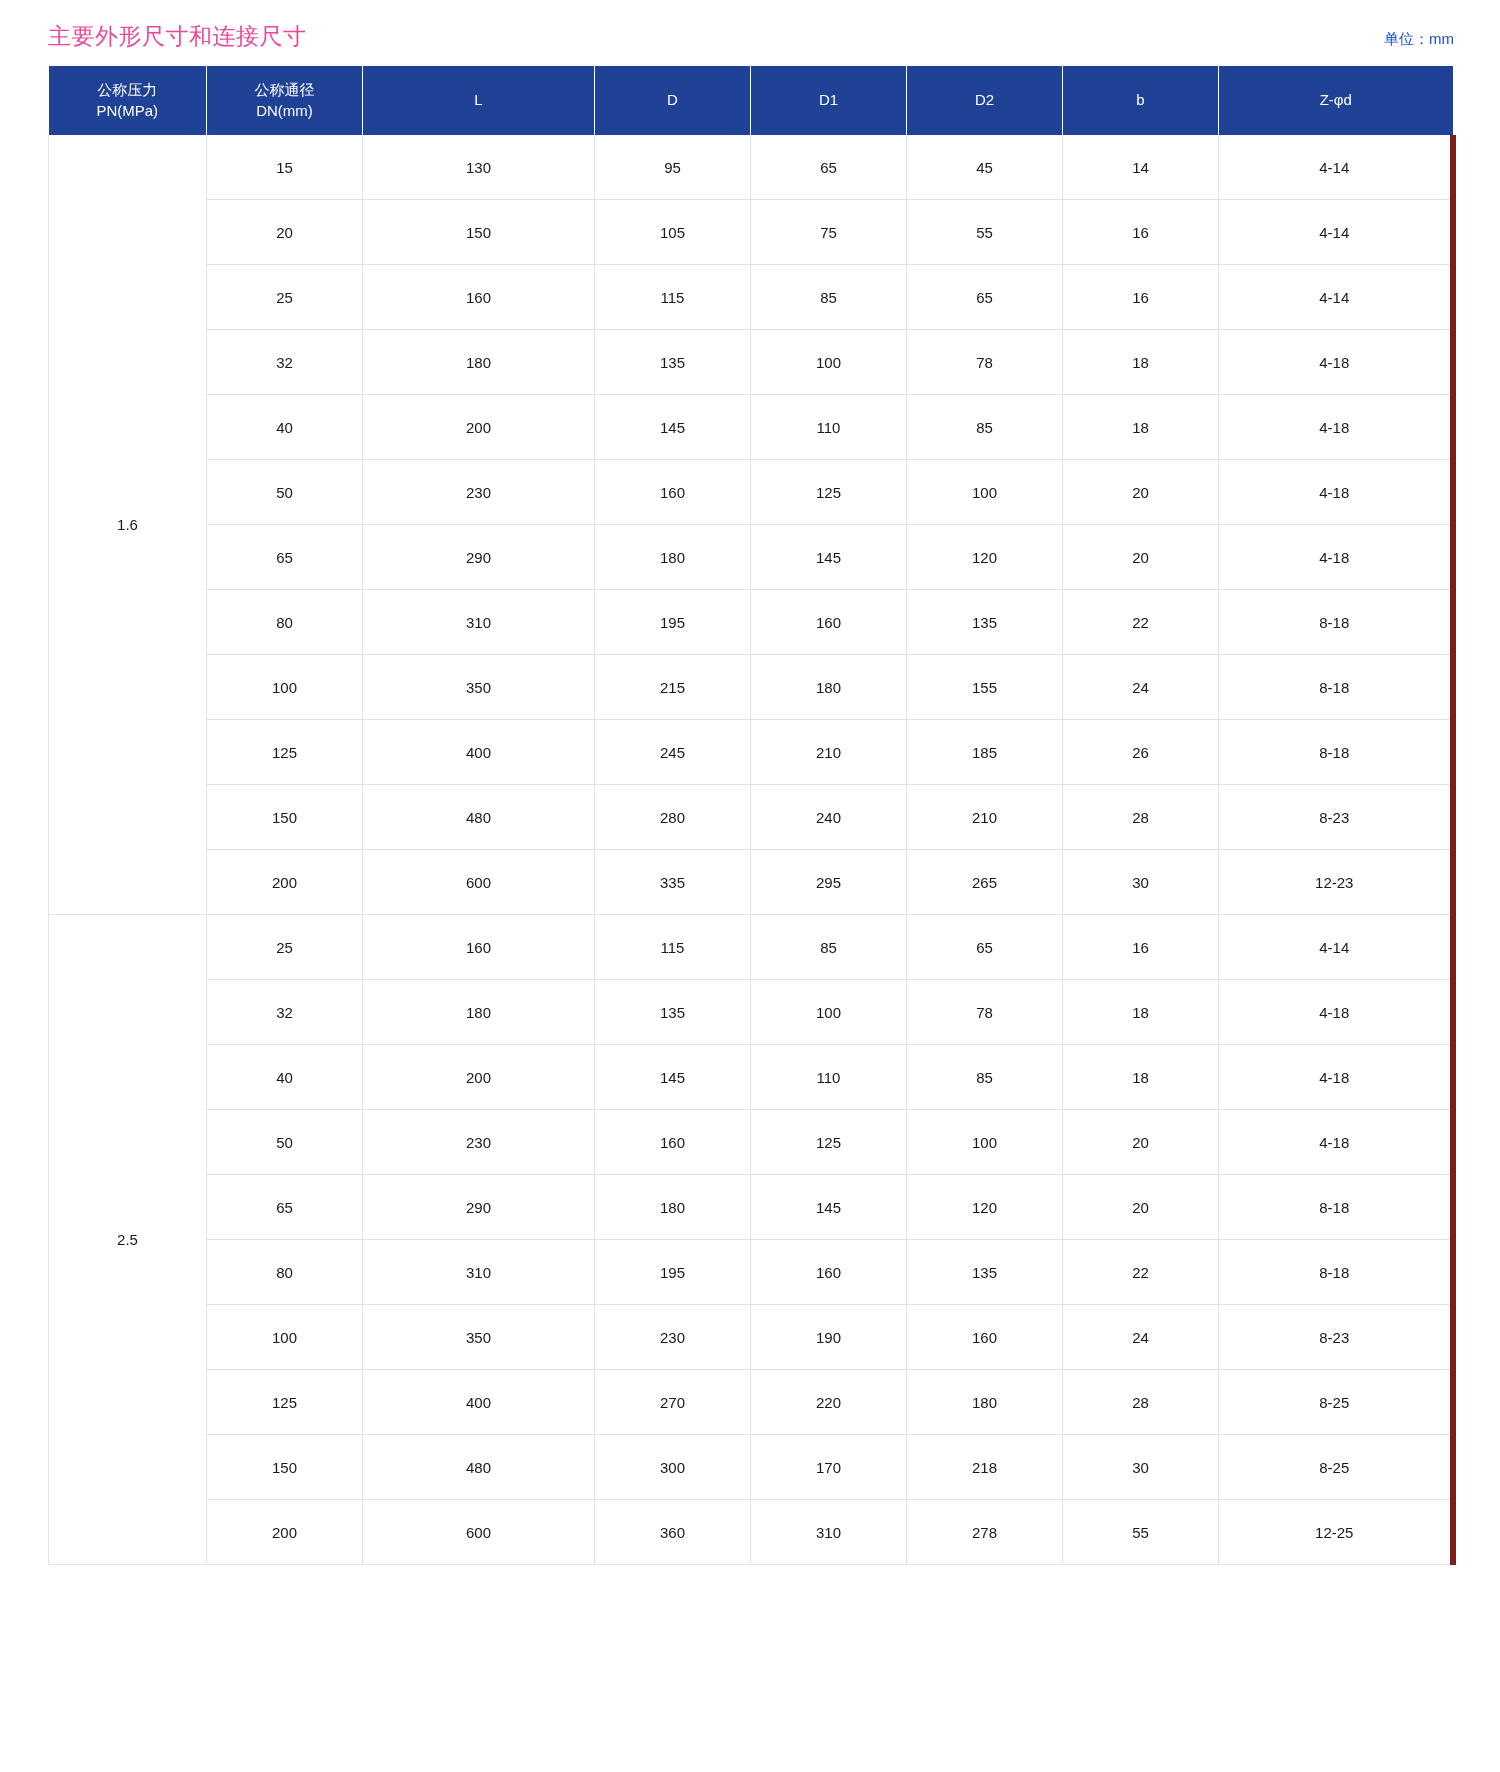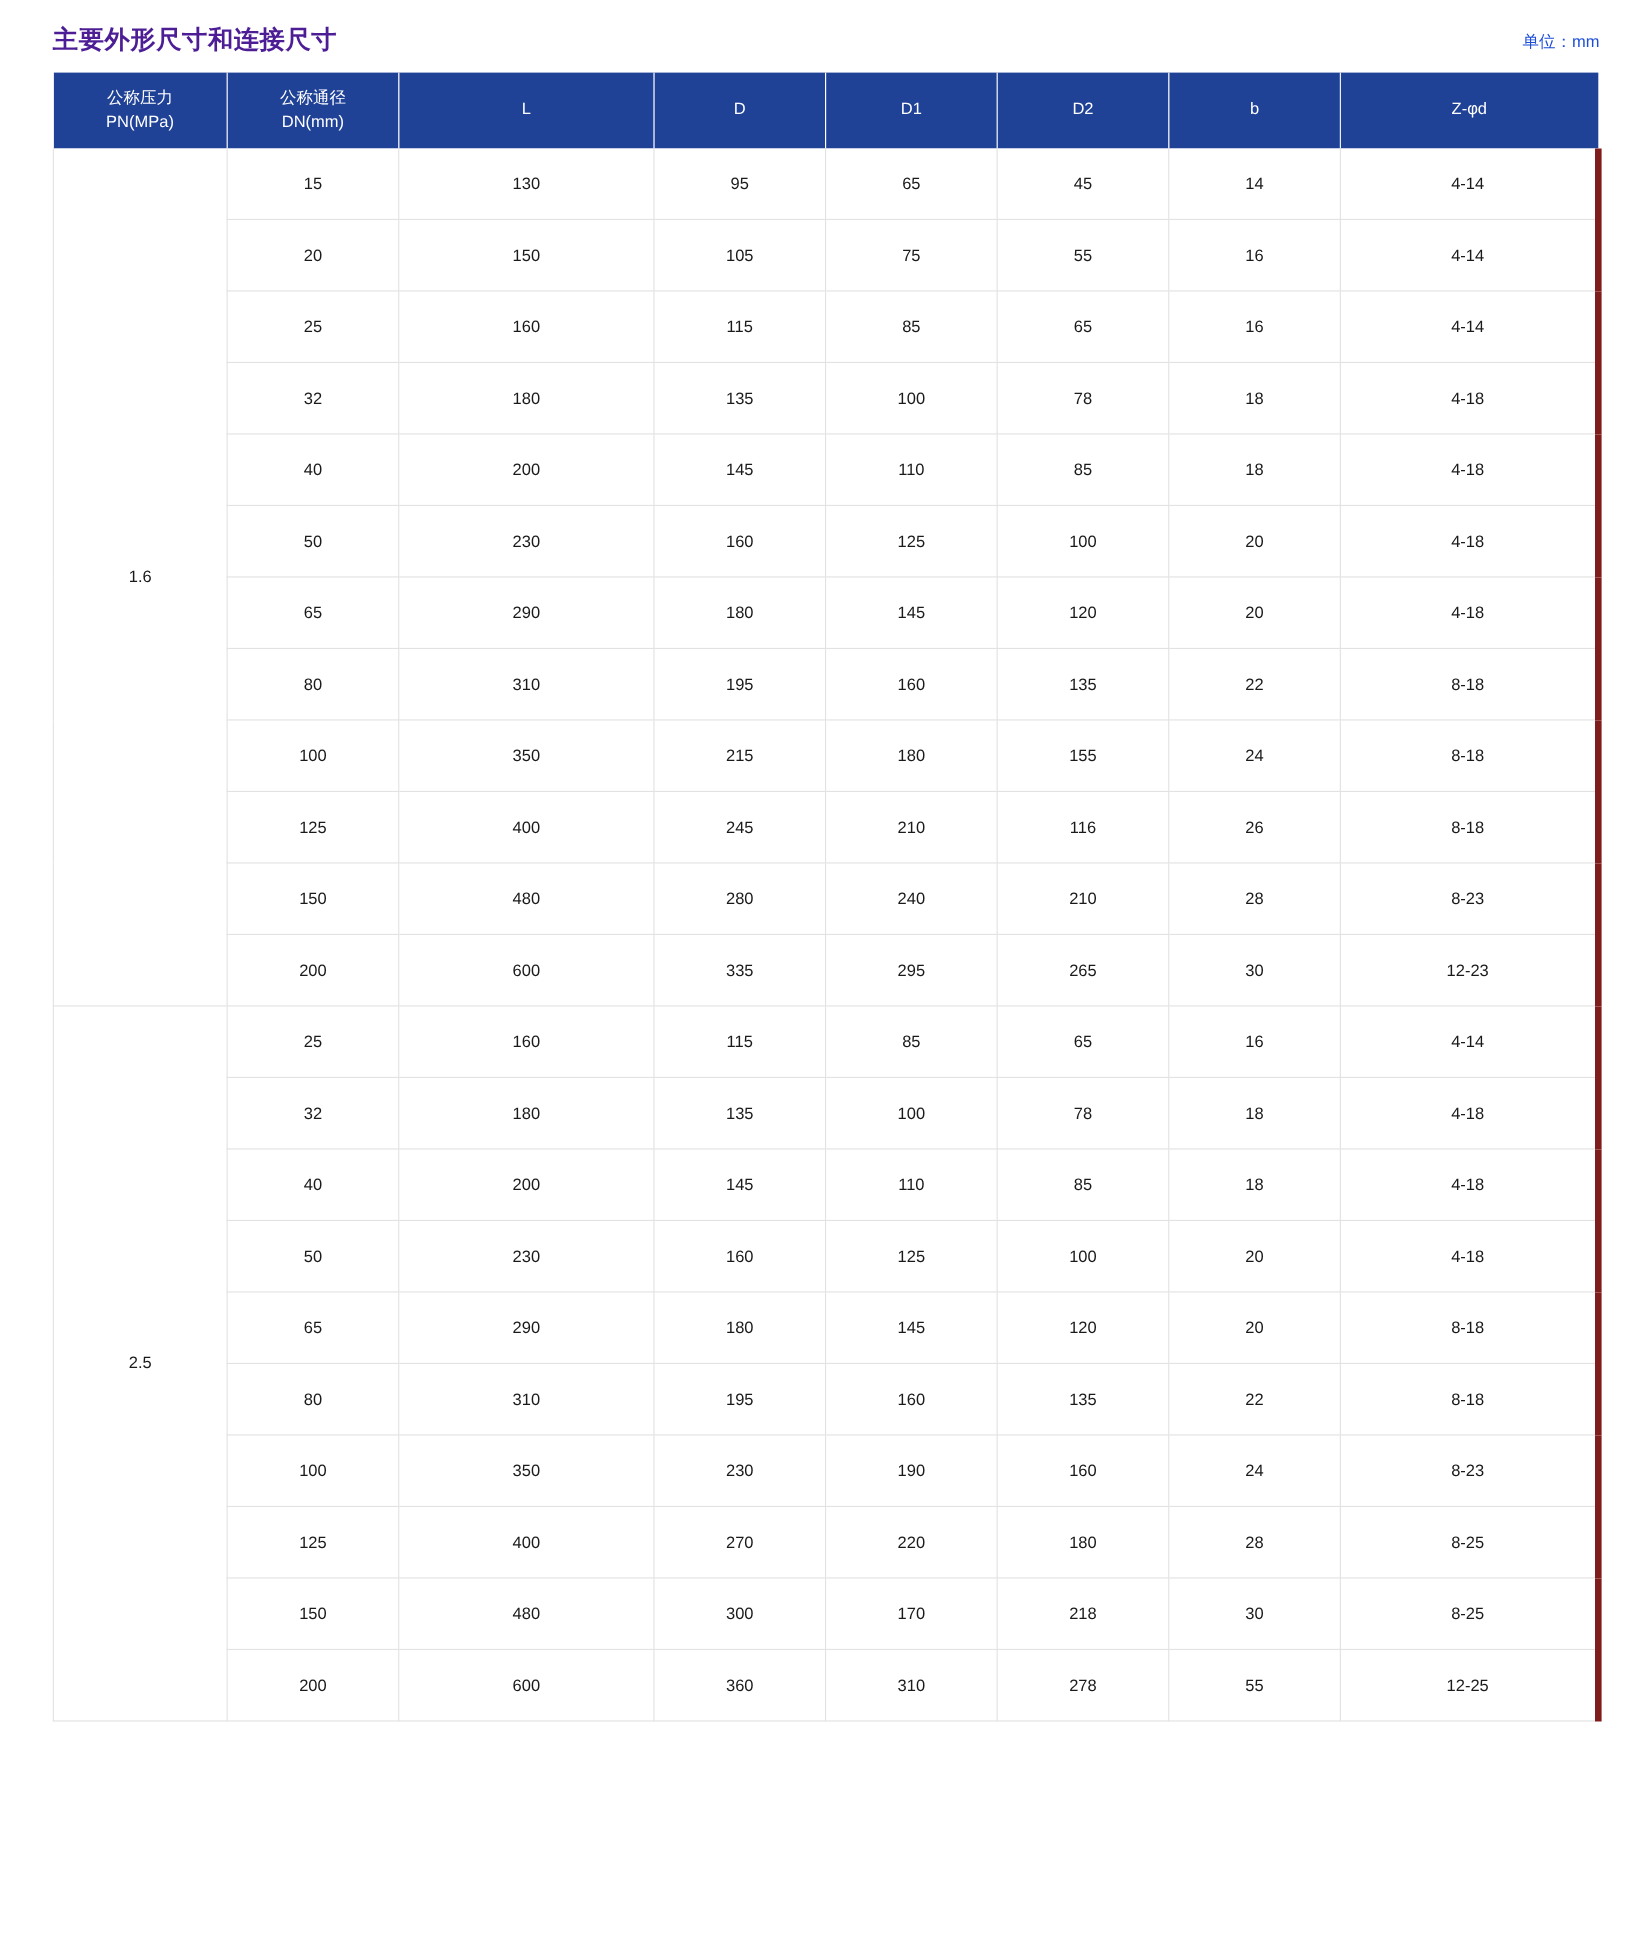--- a/index.html
+++ b/index.html
@@ -32,23 +32,23 @@
     width: 1500px;
     height: 66px;
     display: flex;
     align-items: center;
     justify-content: space-between;
     box-sizing: border-box;
     padding: 0 46px 0 48px;
   }
   .doc-title {
     font-size: 23px;
-    font-weight: bold;
+    font-weight: normal;
     letter-spacing: 0.5px;
-    color: #4c1d95;
+    color: #ec4899;
     white-space: nowrap;
     line-height: 1;
     padding-top: 6px;
   }
   .unit-note {
     font-size: 15px;
     color: #1d4ed8;
     white-space: nowrap;
     line-height: 1;
     padding-top: 10px;
@@ -259,21 +259,21 @@
           <td>180</td>
           <td>155</td>
           <td>24</td>
           <td>8-18</td>
         </tr>
         <tr>
           <td>125</td>
           <td>400</td>
           <td>245</td>
           <td>210</td>
-          <td>116</td>
+          <td>185</td>
           <td>26</td>
           <td>8-18</td>
         </tr>
         <tr>
           <td>150</td>
           <td>480</td>
           <td>280</td>
           <td>240</td>
           <td>210</td>
           <td>28</td>

